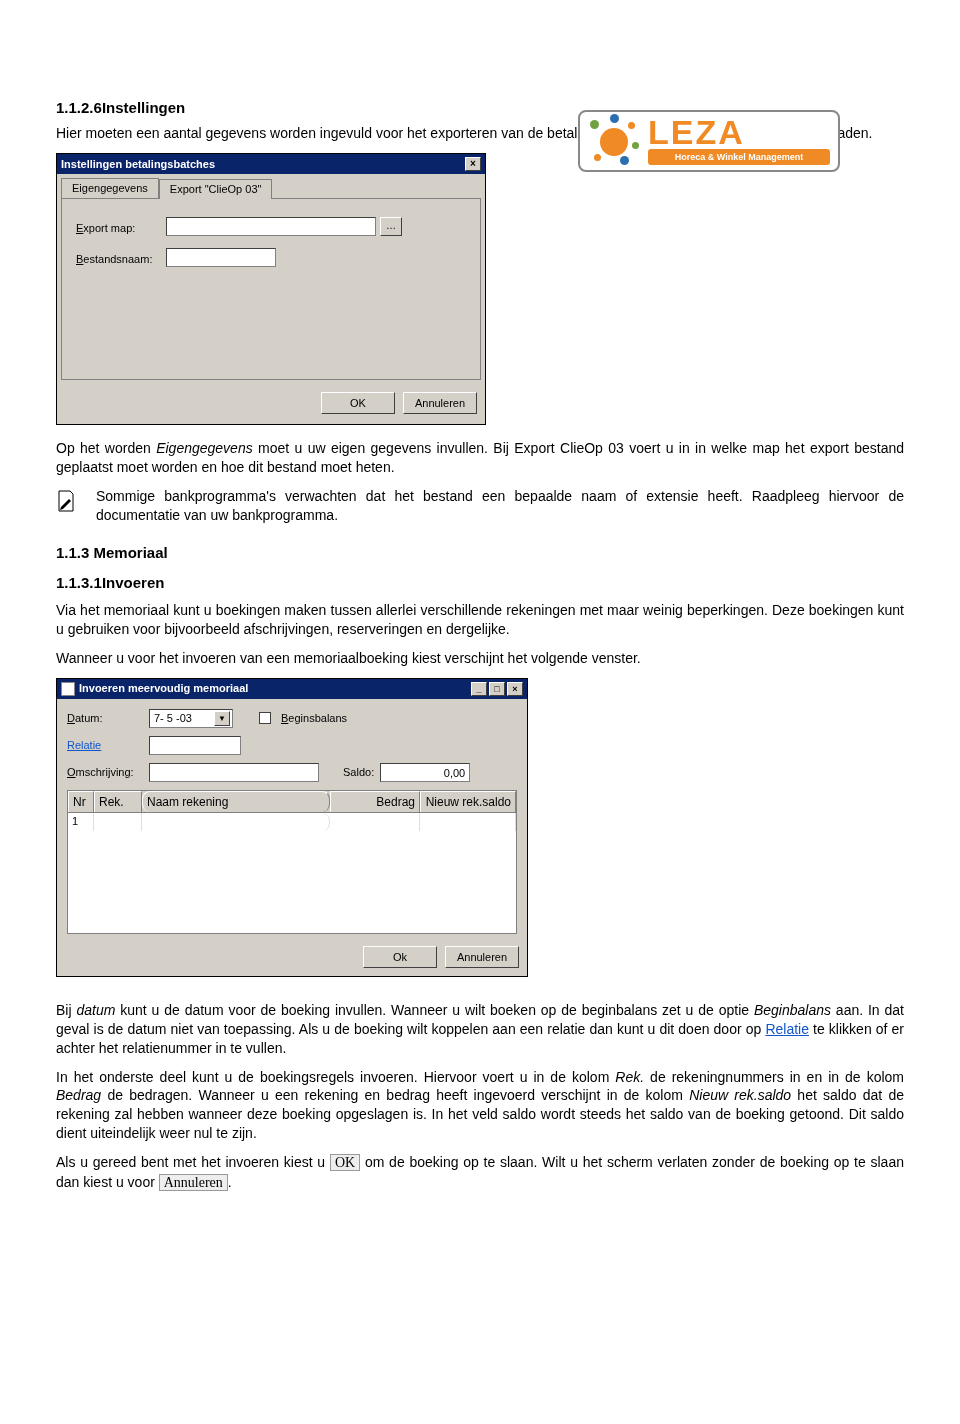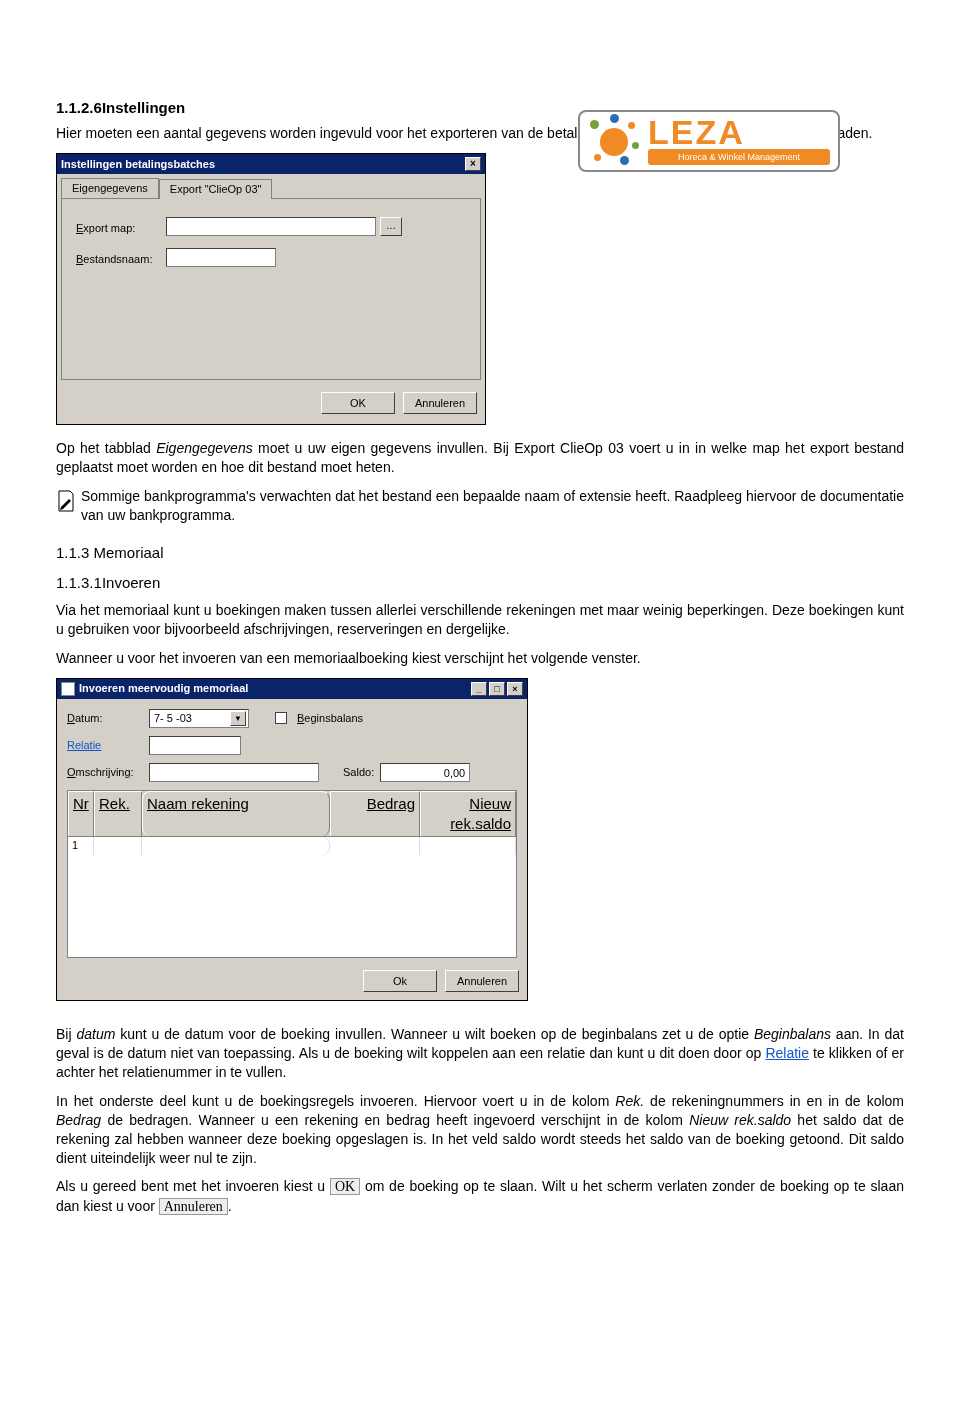--- a/index.html
+++ b/index.html
@@ -34,26 +34,26 @@
   }
   .logo-icon .d { width: 9px; height: 9px; border-radius: 50%; position: absolute; }
   .logo-text {
     display: flex; flex-direction: column; margin-left: 6px; flex: 1;
   }
   .logo-text .big {
     color: #f08a24; font-weight: 900; font-size: 34px; letter-spacing: 2px;
     line-height: 0.9;
   }
   .logo-text .sub {
-    background: #f08a24; color: #fff; font-size: 9px; font-weight: normal;
+    background: #f08a24; color: #fff; font-size: 9px; font-weight: bold;
     padding: 2px 6px; border-radius: 3px; text-align: center; margin-top: 2px;
   }
   .page-wrap { position: relative; }
   h3.sec { font-size: 15px; font-weight: bold; margin-top: 78px; margin-bottom: 6px; }
-  h3.sec2 { font-size: 15px; font-weight: normal; margin-top: 18px; margin-bottom: 8px; }
+  h3.sec2 { font-size: 15px; font-weight: bold; margin-top: 18px; margin-bottom: 8px; }
   p.just { text-align: justify; margin-bottom: 10px; }
   .italic { font-style: italic; }
   .link { color: #1155cc; text-decoration: underline; }
   .btnref { border: 1px solid #999; background: #eee; padding: 0 4px; font-family: Verdana; }
 
   
   .dlg1 {
     width: 430px; border: 1px solid #000; background: #d4d0c8;
     font-family: Tahoma, sans-serif; font-size: 11px; margin: 8px 0 14px 0;
   }
@@ -89,21 +89,21 @@
     border-right-color: #404040; border-bottom-color: #404040; background: #d4d0c8;
     text-align: center; font-size: 10px; line-height: 16px;
   }
   .dlg1 .btnrow { display: flex; justify-content: flex-end; gap: 8px; padding: 6px 8px 10px; }
   .dlg1 .wbtn {
     width: 74px; height: 22px; border: 1px solid #fff;
     border-right-color: #404040; border-bottom-color: #404040;
     background: #d4d0c8; font-size: 11px;
   }
 
-  .note { display: flex; align-items: flex-start; gap: 5px; margin-bottom: 12px; text-align: justify;}
+  .note { display: flex; align-items: flex-start; gap: 20px; margin-bottom: 12px; text-align: justify;}
   .note-icon {
     width: 20px; min-width:20px; height: 24px; position: relative; top: 2px;
   }
   .note-icon svg { width: 20px; height: 24px; }
 
   
   .dlg2 {
     width: 472px; border: 1px solid #000; background: #d4d0c8;
     font-family: Tahoma, sans-serif; font-size: 11px; margin: 10px 0 24px 0;
   }
@@ -118,21 +118,21 @@
   .dlg2 .tb-btn {
     width: 16px; height: 14px; background: #d4d0c8; border: 1px solid #fff;
     border-right-color: #404040; border-bottom-color: #404040;
     font-size: 9px; text-align: center; line-height: 12px; color: #000;
   }
   .dlg2 .body { padding: 10px 10px 4px 10px; }
   .dlg2 .row { display: flex; align-items: center; margin-bottom: 8px; gap: 6px; }
   .dlg2 label { font-size: 11px; }
   .dlg2 .u { text-decoration: underline; }
   .dlg2 .dateinp {
-    width: 100px; height: 19px; background: #fff; border: 1px solid #808080;
+    width: 84px; height: 19px; background: #fff; border: 1px solid #808080;
     border-top-color: #404040; border-left-color: #404040; font-size: 11px;
     display: flex; align-items: center; justify-content: space-between; padding: 0 2px 0 4px;
   }
   .dlg2 .ddlbtn {
     width: 16px; height: 15px; background: #d4d0c8; border: 1px solid #fff;
     border-right-color:#404040; border-bottom-color:#404040; font-size: 8px;
     text-align: center; line-height: 13px;
   }
   .dlg2 .chk { width: 12px; height: 12px; border: 1px solid #404040; background: #fff; display:inline-block; margin-right:4px; vertical-align:middle;}
   .dlg2 .txt2 {
@@ -143,22 +143,22 @@
   .dlg2 .saldoVal {
     width: 90px; height: 19px; background: #fff; border: 1px solid #808080;
     border-top-color:#404040; border-left-color:#404040; text-align:right; padding:1px 4px;
     font-size: 11px; line-height:16px;
   }
   .dlg2 .grid {
     border: 1px solid #808080; background: #fff; margin-top: 4px;
   }
   .dlg2 .ghd { display: flex; background: #d4d0c8; border-bottom: 1px solid #808080; }
   .dlg2 .ghd div {
-    border-right: 1px solid #808080; font-size: 15px; padding: 2px 4px;
-    border-top: 1px solid #fff; border-left: 1px solid #fff; text-decoration: underline;
+    border-right: 1px solid #808080; font-size: 12px; padding: 2px 4px;
+    border-top: 1px solid #fff; border-left: 1px solid #fff;
   }
   .dlg2 .grow { display: flex; height: 18px; }
   .dlg2 .grow div { border-right: 1px solid #ddd; padding: 1px 4px; font-size:11px; }
   .c-nr{width:26px;} .c-rek{width:48px;} .c-nm{flex:1;border-radius:8px;} .c-bd{width:90px;text-align:right;} .c-sal{width:96px;text-align:right;}
   .dlg2 .gridbody { height: 120px; background:#fff; }
   .dlg2 .btnrow { display: flex; justify-content: flex-end; gap: 8px; padding: 8px; }
   .dlg2 .wbtn {
     width: 74px; height: 22px; border: 1px solid #fff;
     border-right-color: #404040; border-bottom-color: #404040;
     background: #d4d0c8; font-size: 11px;
@@ -209,21 +209,21 @@
       <input class="txt" style="width: 110px;" value="">
     </div>
   </div>
   <div class="btnrow">
     <button class="wbtn">OK</button>
     <button class="wbtn">Annuleren</button>
   </div>
 </div>
 
 <p class="just">
-  <span>Op het tabblad </span><span class="italic">Eigengegevens</span><span> moet u uw eigen gegevens invullen. Bij Export ClieOp 03 voert u in in welke map het export bestand geplaatst moet worden en hoe dit bestand moet heten.</span>
+  <span>Op het worden </span><span class="italic">Eigengegevens</span><span> moet u uw eigen gegevens invullen. Bij Export ClieOp 03 voert u in in welke map het export bestand geplaatst moet worden en hoe dit bestand moet heten.</span>
 </p>
 
 <div class="note">
   <span class="note-icon">
     <svg viewBox="0 0 20 24">
           <path d="M3 2h11l3 3v17H3z" fill="none" stroke="#000" stroke-width="1"></path>
           <path d="M5 18l8-8 2 2-8 8-3 1z" fill="#000"></path>
         </svg>
   </span>
   <span>Sommige bankprogramma's verwachten dat het bestand een bepaalde naam of extensie heeft. Raadpleeg hiervoor de documentatie van uw bankprogramma.</span>

